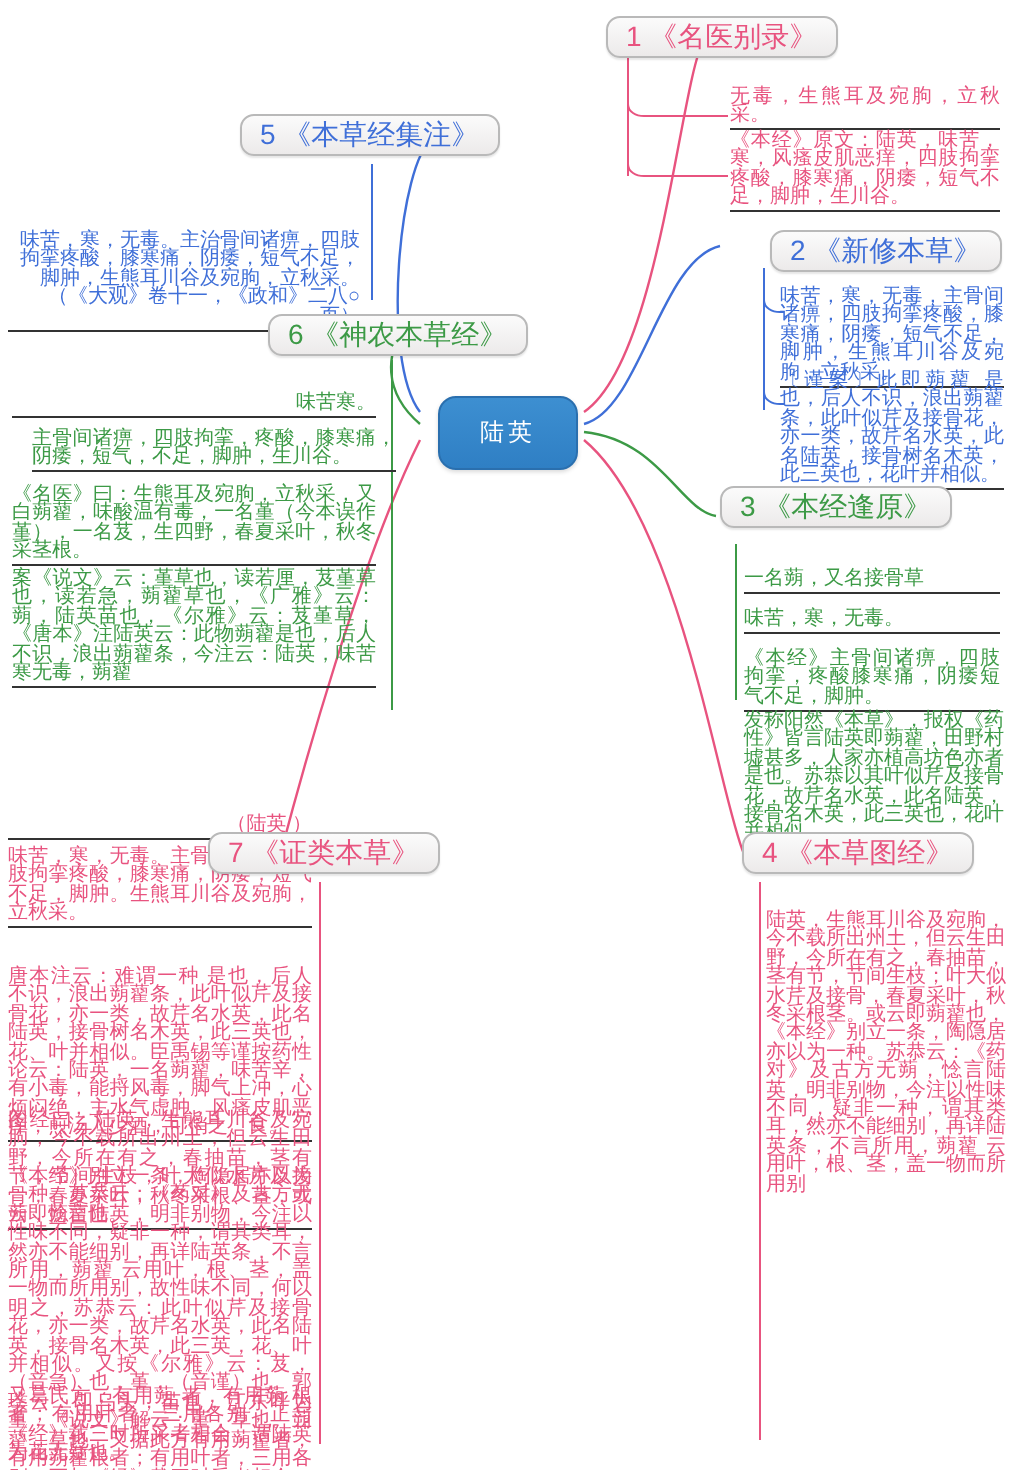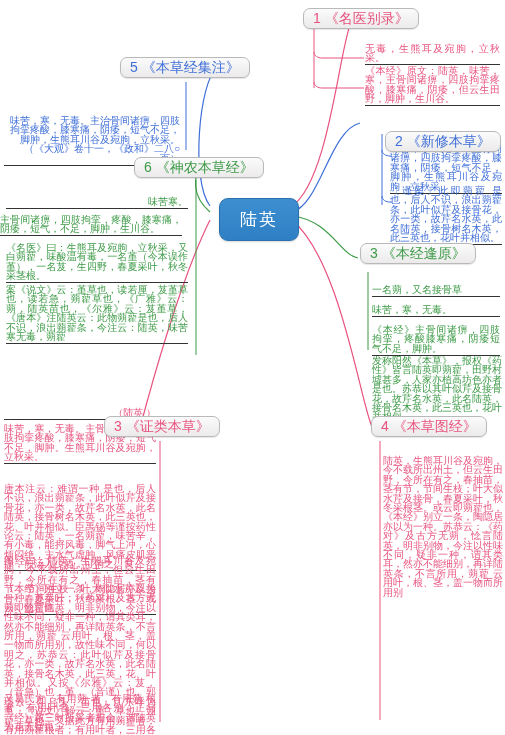--- a/index.html
+++ b/index.html
@@ -23,21 +23,21 @@
     white-space:nowrap;
     box-shadow:0 1px 1px rgba(0,0,0,.10);
     z-index:4;
   }
   .root{
     position:absolute;
     background:linear-gradient(#3d8fd1,#2f7fc4);
     border:1px solid #2a6fae;
     border-radius:9px;
     color:#fff;
-    font-size:17px;
+    font-size:12px;
     letter-spacing:2px;
     padding:9px 20px;
     z-index:5;
     box-shadow:0 1px 2px rgba(0,0,0,.15);
   }
 
   .txt{
     position:absolute;
     font-size:10px;
     line-height:9.4px;
@@ -98,24 +98,24 @@
     <span>陆英</span>
   </div>
 
   <div class="node-box c-red" style="left:303px;top:8px;">
     <span>1 《名医别录》</span>
   </div>
   <div class="txt c-red" style="left:365px;top:44px;width:135px;">
     <span class="u rule">无毒，生熊耳及宛朐，立秋采。</span>
   </div>
   <div class="txt c-red" style="left:365px;top:66px;width:135px;">
-    <span class="u rule">《本经》原文：陆英，味苦，寒，主骨间诸痹，四肢拘挛疼酸，膝寒痛，阴痿，但云生田野，脚肿，生川谷。</span>
+    <span class="u rule">《本经》原文：陆英，味苦，寒，风瘙皮肌恶痒，四肢拘挛疼酸，膝寒痛，阴痿，短气不足，脚肿，生川谷。</span>
   </div>
 
-  <div class="node-box c-blue" style="left:385px;top:131px;">
+  <div class="node-box c-blue" style="left:385px;top:115px;">
     <span>2 《新修本草》</span>
   </div>
   <div class="txt c-blue" style="left:390px;top:144px;width:112px;">
     <span class="u rule">味苦，寒，无毒，主骨间诸痹，四肢拘挛疼酸，膝寒痛，阴痿，短气不足，脚肿，生熊耳川谷及宛朐，立秋采。</span>
   </div>
   <div class="txt c-blue" style="left:390px;top:186px;width:112px;">
     <span class="u rule">〔谨案〕此即蒴藋 是也，后人不识，浪出蒴藋 条，此叶似芹及接骨花，亦一类，故芹名水英，此名陆英，接骨树名木英，此三英也，花叶并相似。</span>
   </div>
 
   <div class="node-box c-green" style="left:360px;top:243px;">
@@ -147,32 +147,32 @@
   <div class="txt c-blue ta-r" style="left:4px;top:116px;width:176px;">
     <span class="u rule">味苦，寒，无毒。主治骨间诸痹，四肢拘挛疼酸，膝寒痛，阴痿，短气不足，脚肿，生熊耳川谷及宛朐，立秋采。（《大观》卷十一，《政和》二八○页）</span>
   </div>
 
   <div class="node-box c-green" style="left:134px;top:157px;">
     <span>6 《神农本草经》</span>
   </div>
   <div class="txt c-green ta-r" style="left:6px;top:197px;width:182px;">
     <span class="u rule">味苦寒。</span>
   </div>
-  <div class="txt c-green" style="left:0;top:215px;width:182px;font-family:Liberation Serif, serif;">
+  <div class="txt c-green" style="left:16px;top:215px;width:182px;font-family:Liberation Serif, serif;">
     <span class="u rule">主骨间诸痹，四肢拘挛，疼酸，膝寒痛，阴痿，短气，不足，脚肿，生川谷。</span>
   </div>
   <div class="txt c-green" style="left:6px;top:243px;width:182px;">
     <span class="u rule">《名医》曰：生熊耳及宛朐，立秋采，又白蒴藋，味酸温有毒，一名堇（今本误作堇），一名芨，生四野，春夏采叶，秋冬采茎根。</span>
   </div>
   <div class="txt c-green" style="left:6px;top:285px;width:182px;">
     <span class="u rule">案《说文》云：堇草也，读若厘，芨堇草也，读若急，蒴藋草也，《广雅》云：蒴，陆英苗也，《尔雅》云：芨堇草，《唐本》注陆英云：此物蒴藋是也，后人不识，浪出蒴藋条，今注云：陆英，味苦寒无毒，蒴藋</span>
   </div>
 
   <div class="node-box c-red" style="left:104px;top:416px;">
-    <span>3 《证类本草》</span>
+    <span>7 《证类本草》</span>
   </div>
   <div class="txt c-red ta-r" style="left:4px;top:408px;width:152px;">
     <span class="u rule">（陆英 ）</span>
   </div>
   <div class="txt c-red" style="left:4px;top:424px;width:152px;">
     <span class="u rule">味苦，寒，无毒。主骨间诸痹，四肢拘挛疼酸，膝寒痛，阴痿，短气不足，脚肿。生熊耳川谷及宛朐，立秋采。</span>
   </div>
   <div class="txt c-red" style="left:4px;top:484px;width:152px;">
     <span class="u rule">唐本注云：难谓一种 是也，后人不识，浪出蒴藋条，此叶似芹及接骨花，亦一类，故芹名水英，此名陆英，接骨树名木英，此三英也，花、叶并相似。臣禹锡等谨按药性论云：陆英，一名蒴藋，味苦辛，有小毒，能捋风毒，脚气上冲，心烦闷绝，主水气虚肿，风瘙皮肌恶痒，煎汤入少酒，可俏之、良。</span>
   </div>

